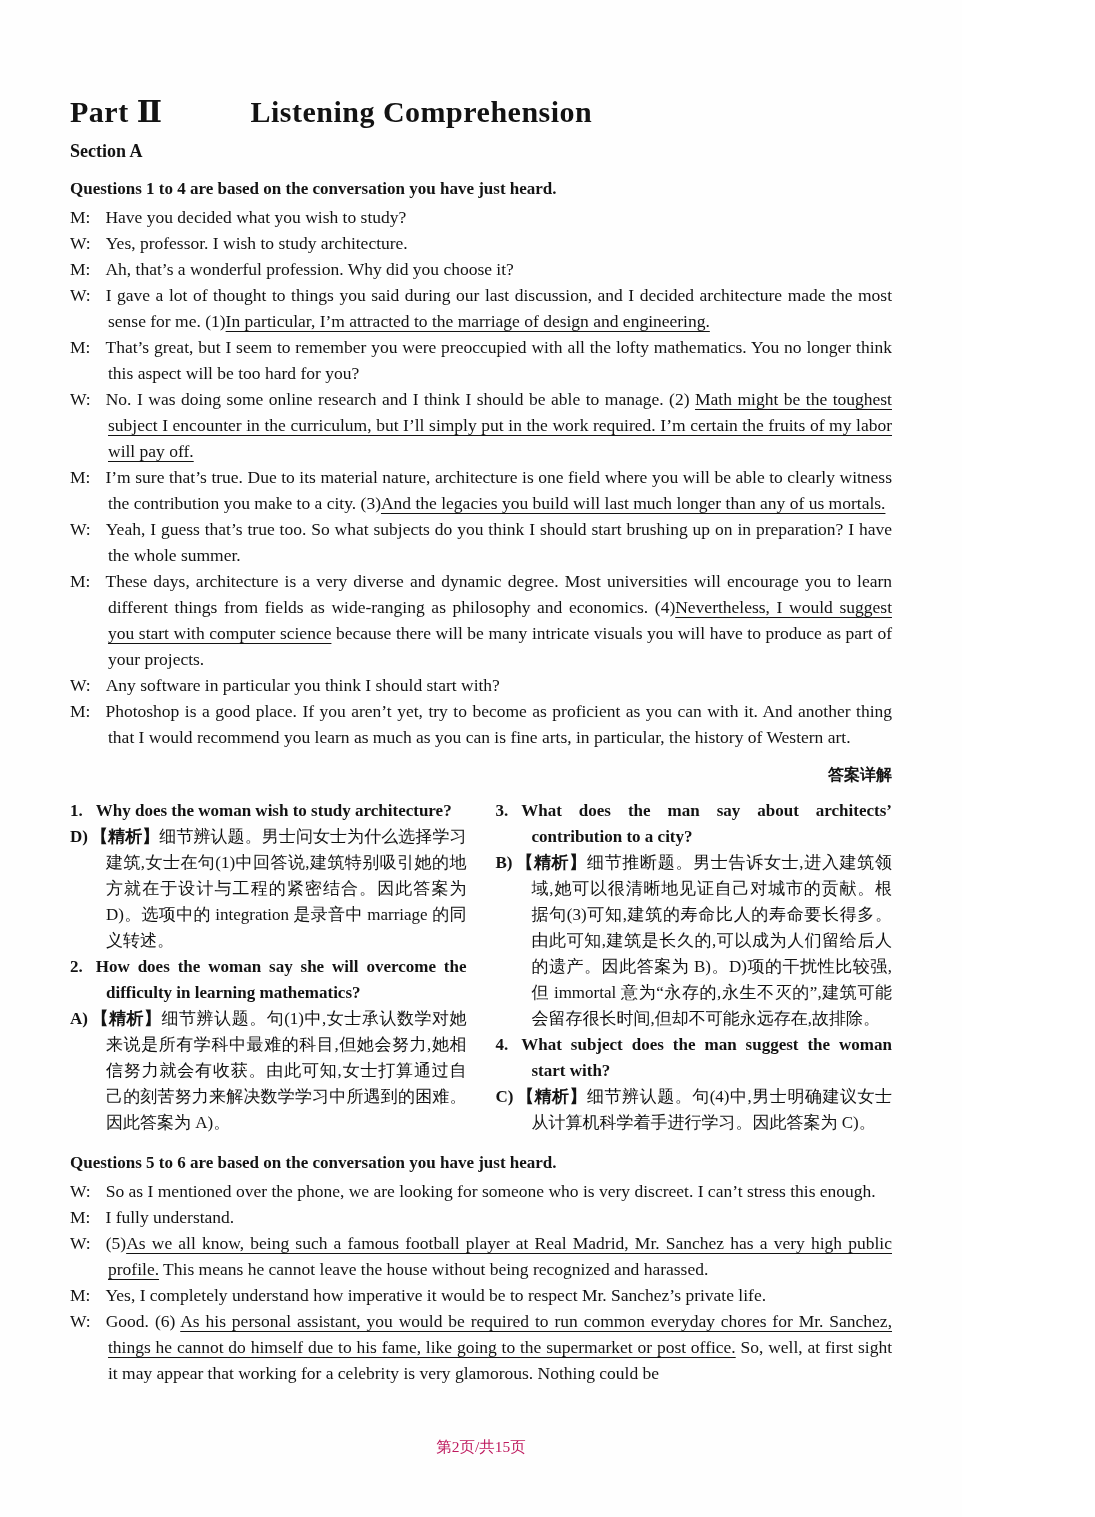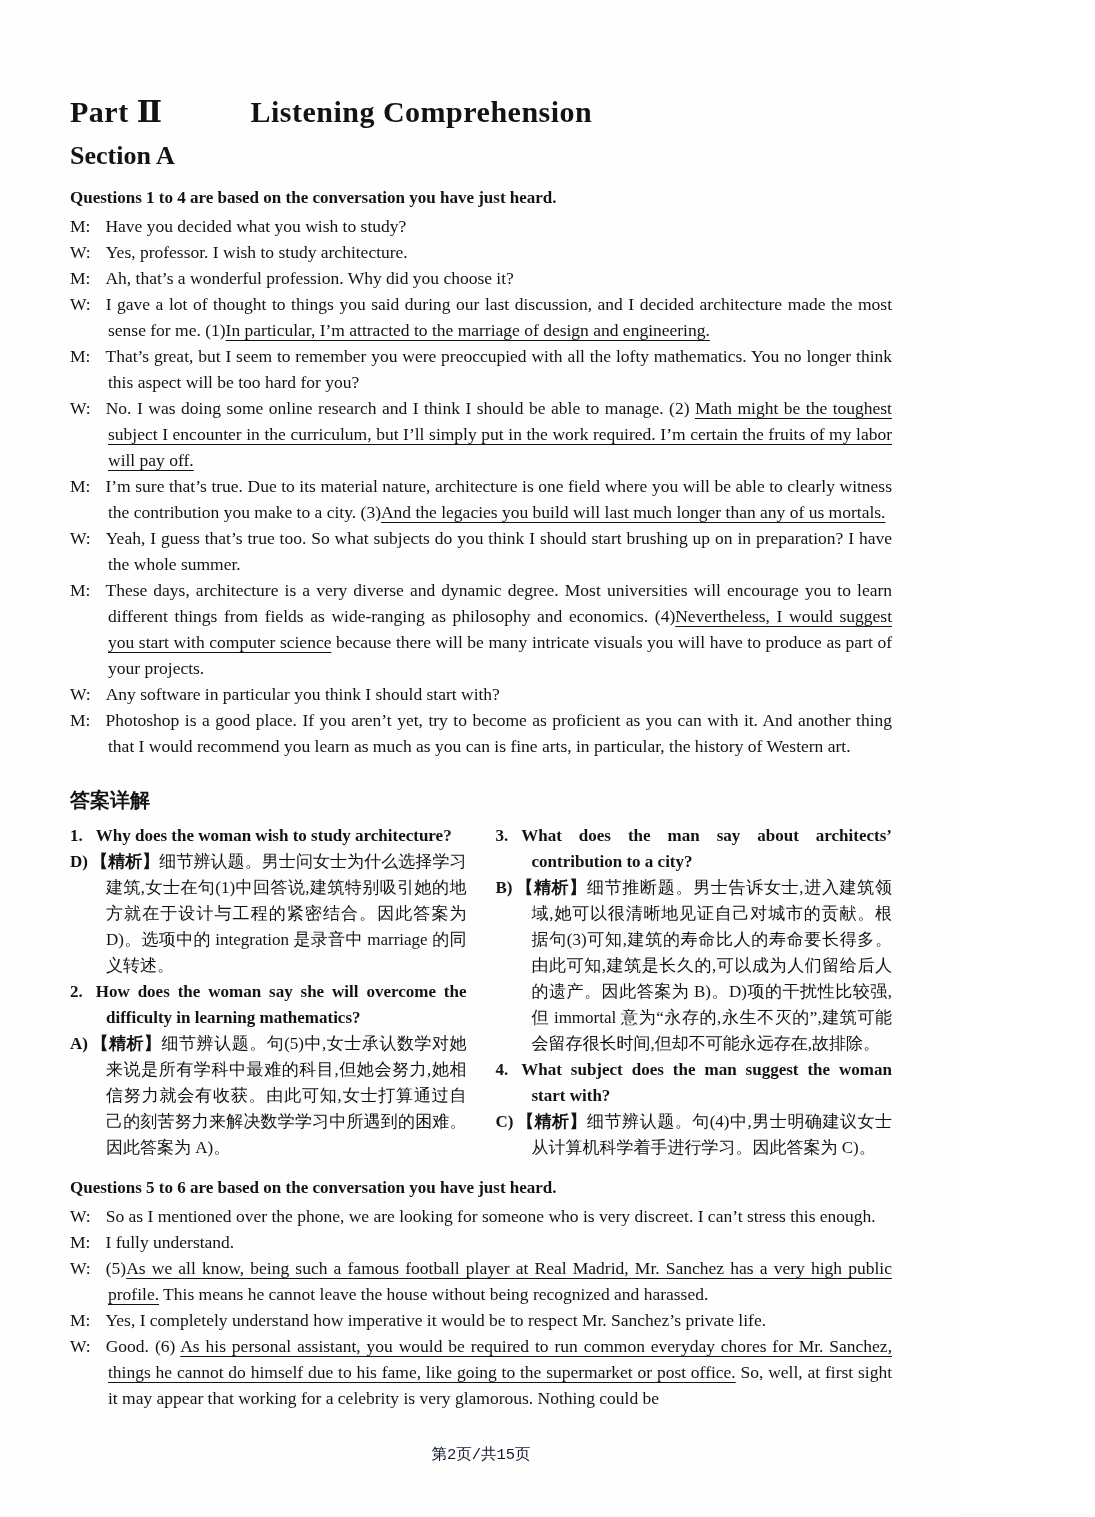--- a/index.html
+++ b/index.html
@@ -14,21 +14,21 @@
     color: #131313;
     overflow: hidden;
   }
   .part-row {
     font-size: 30px;
     font-weight: bold;
     letter-spacing: 0.5px;
   }
   .part-row .part-title { margin-left: 88px; }
   .section-label {
-    font-size: 26px;
+    font-size: 18px;
     font-weight: bold;
     margin-top: 12px;
   }
   .q-heading {
     font-size: 17px;
     font-weight: bold;
     line-height: 26px;
     margin-top: 14px;
   }
   .dialogue { margin-top: 2px; }
@@ -40,24 +40,24 @@
     text-indent: -38px;
   }
   .dline .spk { margin-right: 15px; }
   .u {
     text-decoration: underline;
     text-decoration-thickness: 1px;
     text-underline-offset: 3.5px;
     text-decoration-skip-ink: none;
   }
   .ans-heading {
-    text-align: left;
-    font-size: 20px;
+    text-align: right;
+    font-size: 16px;
     font-weight: bold;
-    margin-top: 26px;
+    margin-top: 10px;
     line-height: 30px;
   }
   .columns {
     display: flex;
     margin-top: 8px;
     align-items: flex-end;
   }
   .col {
     flex: 1;
     font-size: 17px;
@@ -78,26 +78,25 @@
   .ae {
     text-align: justify;
     padding-left: 36px;
     text-indent: -36px;
   }
   .ae .letter { font-weight: bold; margin-right: 3px; }
   .ae .tag { font-weight: bold; }
   .footer {
     position: absolute;
     left: 0;
-    bottom: 52px;
+    bottom: 59px;
     width: 100%;
     text-align: center;
     font-size: 15.5px;
-    color: #0f172a;
-    font-family: Liberation Mono, monospace;
+    color: #be185d;
   }
 </style>
 </head>
 <body>
 
 <div class="page">
 
   <div class="part-row">
     <span class="part-label">Part Ⅱ</span><span class="part-title">Listening Comprehension</span>
   </div>
@@ -120,21 +119,21 @@
       <div class="dline"><span class="spk">M:</span><span>Photoshop is a good place. If you aren’t yet, try to become as proficient as you can with it. And another thing that I would recommend you learn as much as you can is fine arts, in particular, the history of Western art.</span></div>
     </div>
 
   <div class="ans-heading">答案详解</div>
 
   <div class="columns">
     <div class="col" id="ans-left">
         <div class="aq"><span class="num">1.</span><span>Why does the woman wish to study architecture?</span></div>
         <div class="ae"><span class="letter">D)</span><span class="tag">【精析】</span><span>细节辨认题。男士问女士为什么选择学习建筑,女士在句(1)中回答说,建筑特别吸引她的地方就在于设计与工程的紧密结合。因此答案为 D)。选项中的 integration 是录音中 marriage 的同义转述。</span></div>
         <div class="aq"><span class="num">2.</span><span>How does the woman say she will overcome the difficulty in learning mathematics?</span></div>
-        <div class="ae"><span class="letter">A)</span><span class="tag">【精析】</span><span>细节辨认题。句(5)中,女士承认数学对她来说是所有学科中最难的科目,但她会努力,她相信努力就会有收获。由此可知,女士打算通过自己的刻苦努力来解决数学学习中所遇到的困难。因此答案为 A)。</span></div>
+        <div class="ae"><span class="letter">A)</span><span class="tag">【精析】</span><span>细节辨认题。句(1)中,女士承认数学对她来说是所有学科中最难的科目,但她会努力,她相信努力就会有收获。由此可知,女士打算通过自己的刻苦努力来解决数学学习中所遇到的困难。因此答案为 A)。</span></div>
       </div>
     <div class="divider"></div>
     <div class="col" id="ans-right">
         <div class="aq"><span class="num">3.</span><span>What does the man say about architects’ contribution to a city?</span></div>
         <div class="ae"><span class="letter">B)</span><span class="tag">【精析】</span><span>细节推断题。男士告诉女士,进入建筑领域,她可以很清晰地见证自己对城市的贡献。根据句(3)可知,建筑的寿命比人的寿命要长得多。由此可知,建筑是长久的,可以成为人们留给后人的遗产。因此答案为 B)。D)项的干扰性比较强,但 immortal 意为“永存的,永生不灭的”,建筑可能会留存很长时间,但却不可能永远存在,故排除。</span></div>
         <div class="aq"><span class="num">4.</span><span>What subject does the man suggest the woman start with?</span></div>
         <div class="ae"><span class="letter">C)</span><span class="tag">【精析】</span><span>细节辨认题。句(4)中,男士明确建议女士从计算机科学着手进行学习。因此答案为 C)。</span></div>
       </div>
   </div>
 

